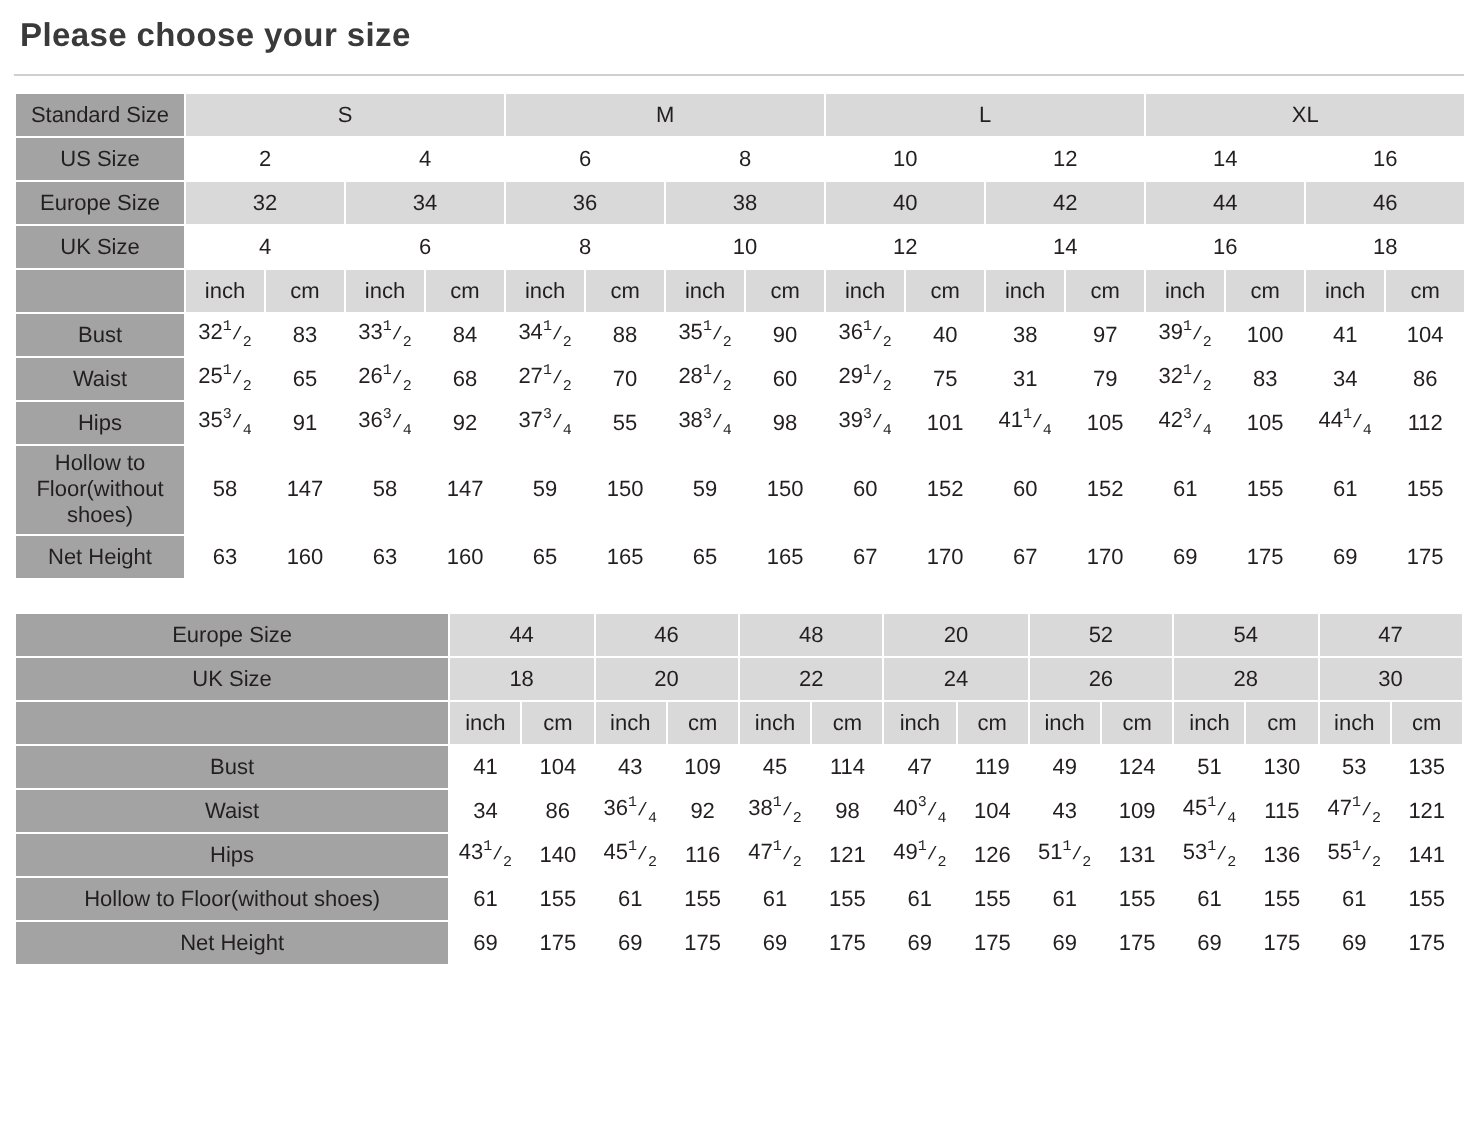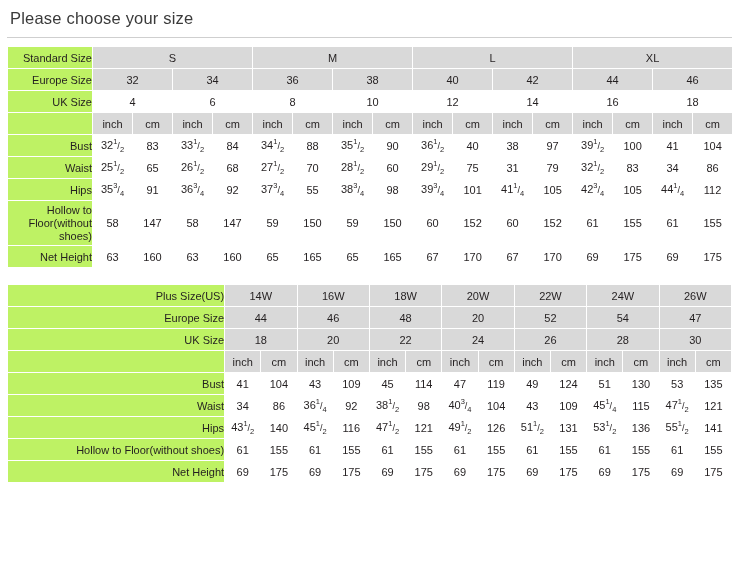--- a/index.html
+++ b/index.html
@@ -12,21 +12,21 @@
     height: 562px;
     font-family: "Liberation Sans", sans-serif;
     color: #231f20;
     position: relative;
     overflow: hidden;
   }
   .page-title {
     font-size: 16.5px;
     color: #3a3a3a;
     padding: 9px 0 0 10px;
-    font-weight: normal;
+    font-weight: bold;
     letter-spacing: .2px;
   }
   .title-rule {
     border-top: 1px solid #cfcfcf;
     margin: 9px 7px 0 7px;
   }
   table {
     border-collapse: collapse;
     table-layout: fixed;
   }
@@ -34,22 +34,22 @@
     border: 1px solid #ffffff;
     text-align: center;
     vertical-align: middle;
     font-size: 11px;
     color: #231f20;
     padding: 0;
     height: 21px;
   }
   .shade { background: #d9d9d9; }
   .white { background: #ffffff; }
-  .hdr-label { background: #bef264; font-size: 11px; text-align: right; }
-  .frac { display: inline-block; font-size: 11px; }
+  .hdr-label { background: #a3a3a3; font-size: 11px; }
+  .frac { display: inline-block; font-size: 11px; font-family: Liberation Mono, monospace; }
   .frac .n { font-size: 7.5px; vertical-align: super; }
   .frac .s { font-size: 9px; }
   .frac .d { font-size: 7.5px; vertical-align: sub; }
   #table1-wrap { padding: 8px 7px 0 7px; }
   #table2-wrap { padding: 16px 7px 0 7px; }
   #table1 { width: 725px; }
   #table2 { width: 725px; }
   .tall { height: 44px; }
   .multiline { line-height: 13px; }
 </style>
@@ -67,20 +67,31 @@
     </colgroup>
     <tbody>
         <tr>
           <td class="shade hdr-label">Standard Size</td>
           <td class="shade" colspan="4">S</td>
           <td class="shade" colspan="4">M</td>
           <td class="shade" colspan="4">L</td>
           <td class="shade" colspan="4">XL</td>
         </tr>
         <tr>
+          <td class="shade hdr-label">US Size</td>
+          <td class="white" colspan="2">2</td>
+          <td class="white" colspan="2">4</td>
+          <td class="white" colspan="2">6</td>
+          <td class="white" colspan="2">8</td>
+          <td class="white" colspan="2">10</td>
+          <td class="white" colspan="2">12</td>
+          <td class="white" colspan="2">14</td>
+          <td class="white" colspan="2">16</td>
+        </tr>
+        <tr>
           <td class="shade hdr-label">Europe Size</td>
           <td class="shade" colspan="2">32</td>
           <td class="shade" colspan="2">34</td>
           <td class="shade" colspan="2">36</td>
           <td class="shade" colspan="2">38</td>
           <td class="shade" colspan="2">40</td>
           <td class="shade" colspan="2">42</td>
           <td class="shade" colspan="2">44</td>
           <td class="shade" colspan="2">46</td>
         </tr>
@@ -214,30 +225,20 @@
 </div>
 
 <div id="table2-wrap">
   <table id="table2">
     <colgroup>
       <col style="width:217px">
       <col span="14" style="width:36.2px">
     </colgroup>
     <tbody>
         <tr>
-          <td class="shade hdr-label">Plus Size(US)</td>
-          <td class="shade" colspan="2">14W</td>
-          <td class="shade" colspan="2">16W</td>
-          <td class="shade" colspan="2">18W</td>
-          <td class="shade" colspan="2">20W</td>
-          <td class="shade" colspan="2">22W</td>
-          <td class="shade" colspan="2">24W</td>
-          <td class="shade" colspan="2">26W</td>
-        </tr>
-        <tr>
           <td class="shade hdr-label">Europe Size</td>
           <td class="shade" colspan="2">44</td>
           <td class="shade" colspan="2">46</td>
           <td class="shade" colspan="2">48</td>
           <td class="shade" colspan="2">20</td>
           <td class="shade" colspan="2">52</td>
           <td class="shade" colspan="2">54</td>
           <td class="shade" colspan="2">47</td>
         </tr>
         <tr>

